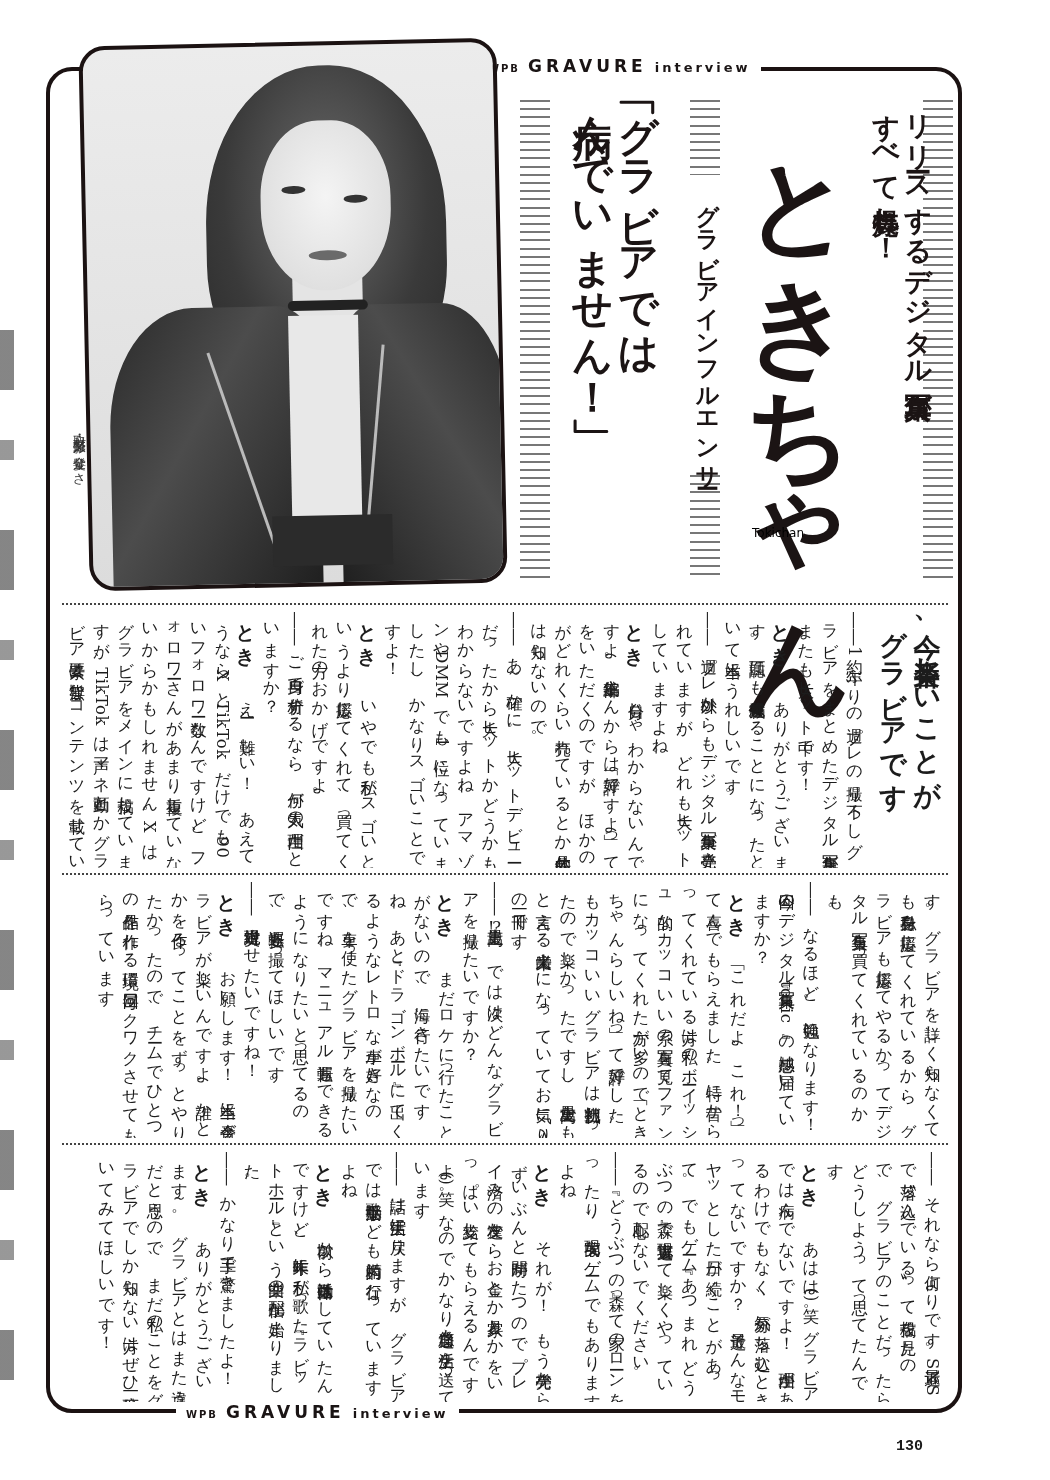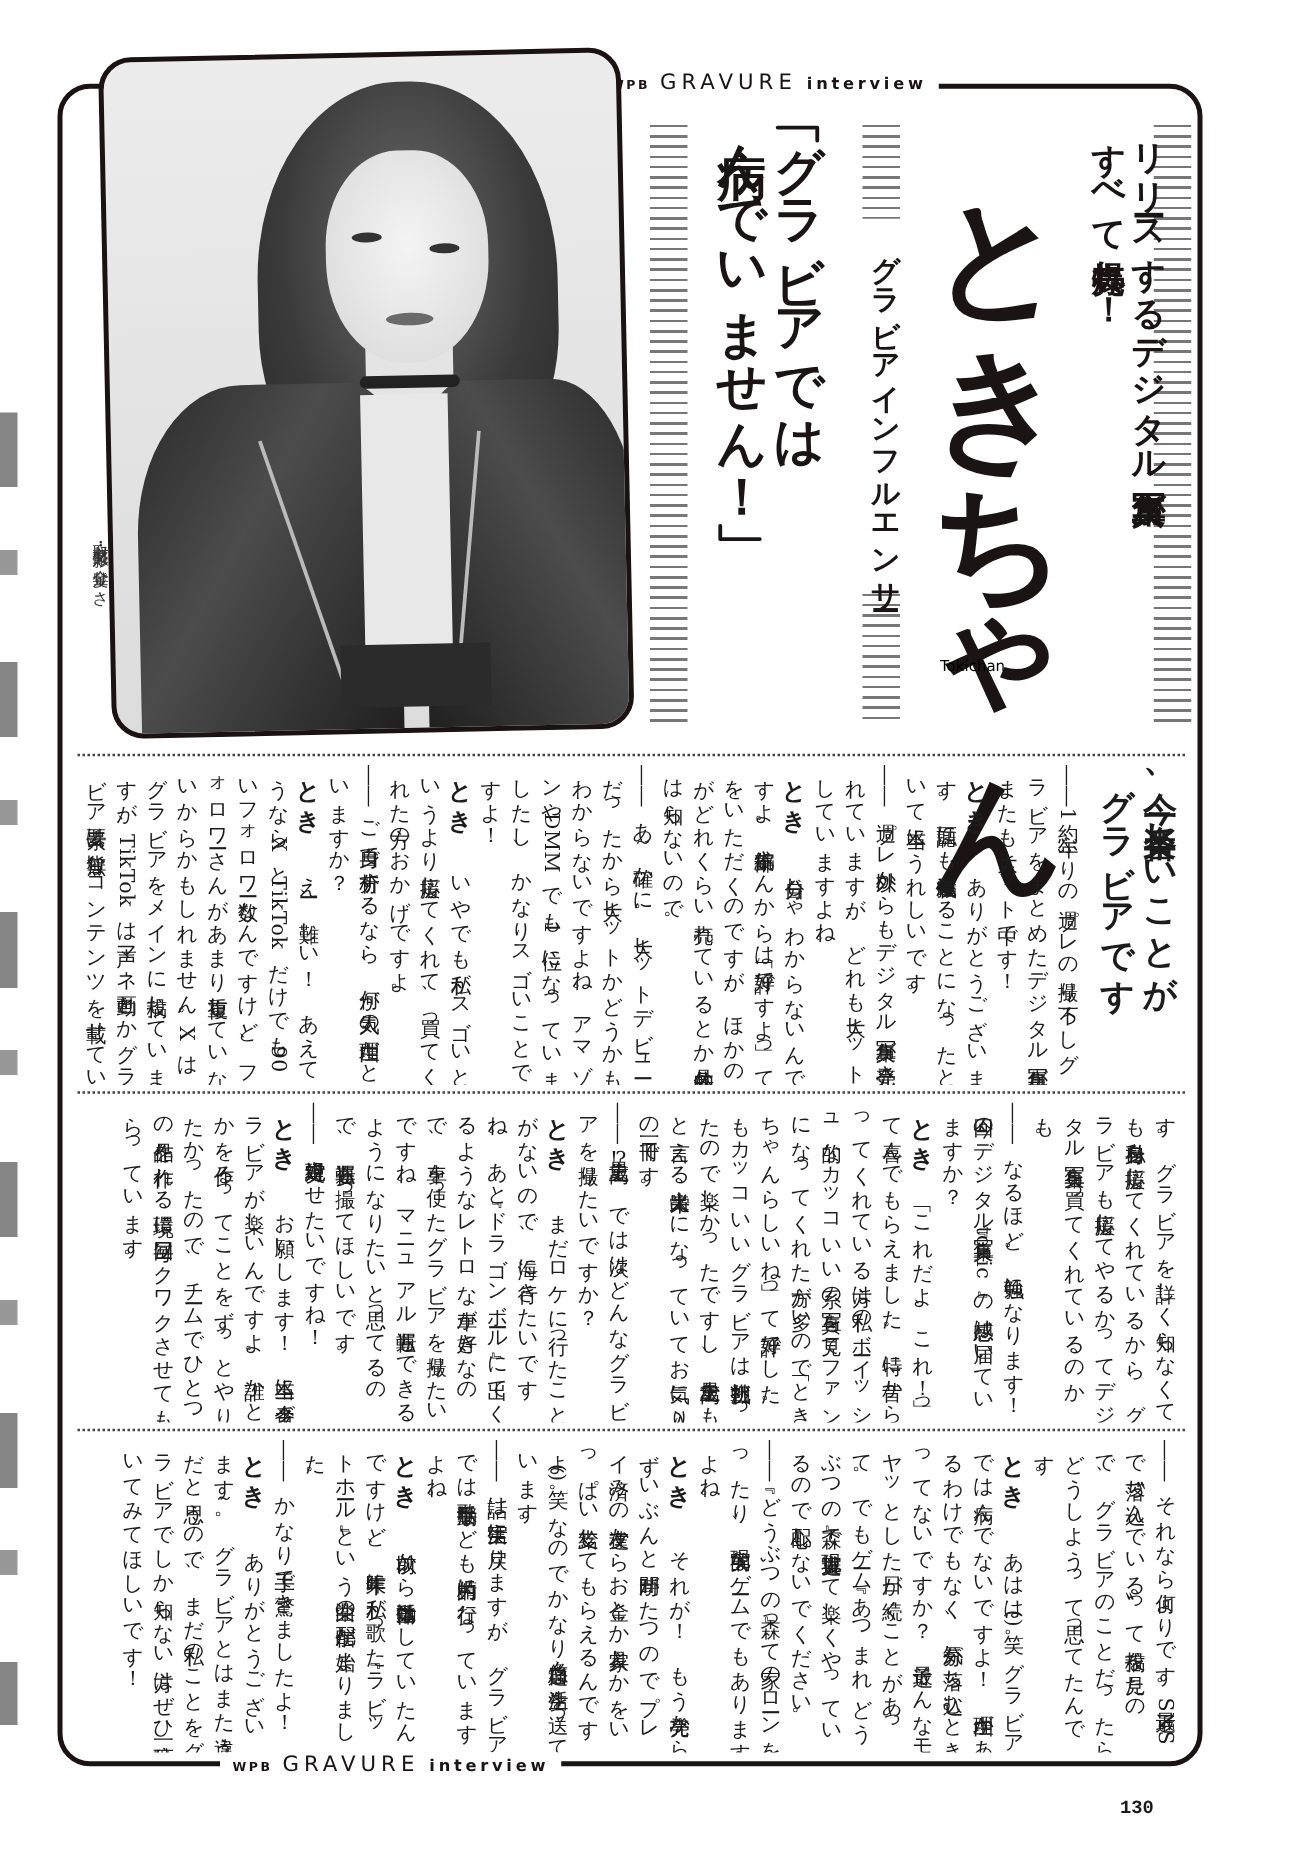--- a/index.html
+++ b/index.html
@@ -6,21 +6,21 @@
   body { width:1050px; height:1480px; position:relative; overflow:hidden;
          font-family:"DejaVu Serif","Liberation Serif",serif; color:#1a1a1a; }
 
   
   .frame { position:absolute; left:46px; top:67px; width:916px; height:1346px;
            border:4px solid #1b1212; border-radius:26px; box-sizing:border-box; }
   .banner { position:absolute; background:#fff; padding:0 10px; white-space:nowrap;
             font-family:"DejaVu Sans","Liberation Sans",sans-serif; color:#1a1414;
             display:flex; align-items:baseline; gap:8px; }
   .banner .wpb { font-size:10px; font-weight:bold; letter-spacing:2px; }
-  .banner .grav { font-size:17px; font-weight:normal; letter-spacing:4px; }
+  .banner .grav { font-size:17px; font-weight:bold; letter-spacing:4px; }
   .banner .intv { font-size:13px; font-weight:bold; letter-spacing:3px; }
   .banner.top { left:478px; top:56px; }
   .banner.bottom { left:176px; top:1402px; }
 
   
   .bleed { position:absolute; left:0; top:330px; width:14px; height:1050px;
            background:repeating-linear-gradient(to bottom,#222 0 60px,#fff 60px 110px,#444 110px 130px,#fff 130px 200px); opacity:.55; }
 
   
   .photo { position:absolute; left:84px; top:42px; width:418px; height:545px;

